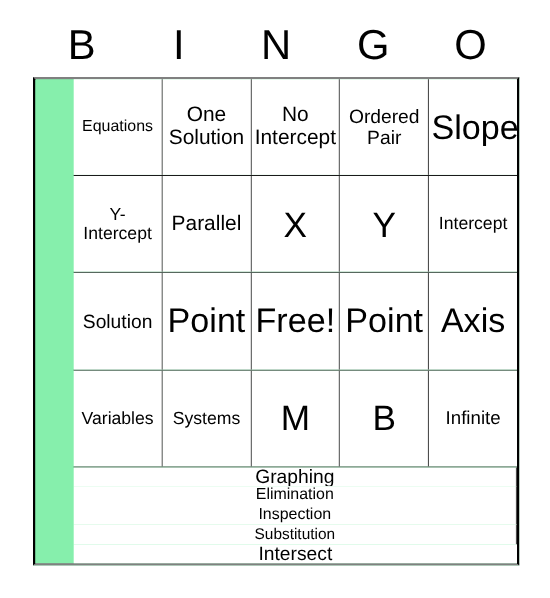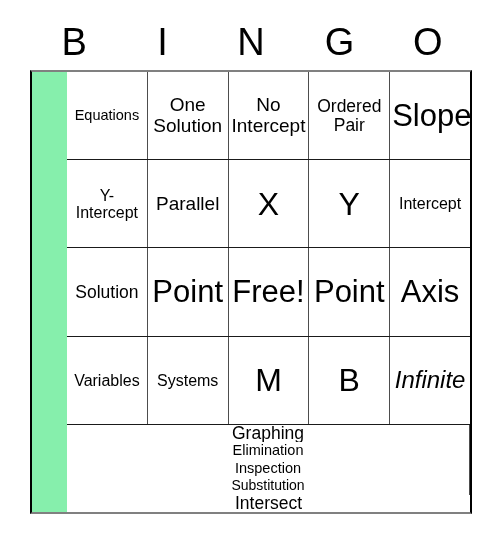--- a/index.html
+++ b/index.html
@@ -92,21 +92,21 @@
     color: #000000;
     word-break: normal;
     white-space: pre-line;
   }
   
   .fs-xs  { font-size: 14px; }
   .fs-s   { font-size: 14.5px; }
   .fs-m   { font-size: 16px; }
   .fs-ml  { font-size: 17.5px; }
   .fs-l   { font-size: 19px; }
-  .fs-xl  { font-size: 24px; font-style: italic; }
+  .fs-xl  { font-size: 17px; }
   .fs-xxl { font-size: 31px; }
   .fs-big { font-size: 32px; }
 </style>
 </head>
 <body>
 
 <div id="card">
 
   <div id="header-row">
     <div class="header-letter">B</div>

